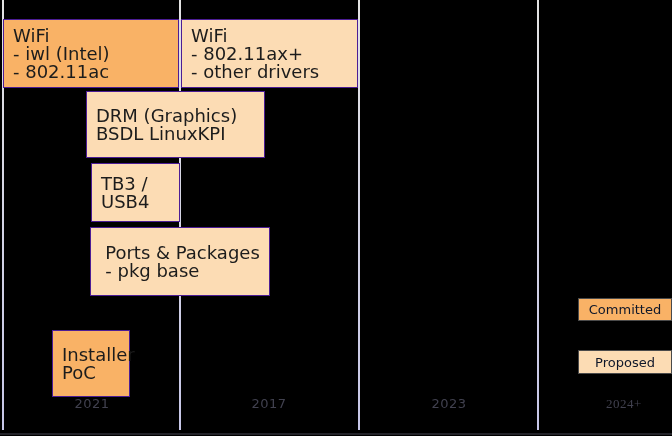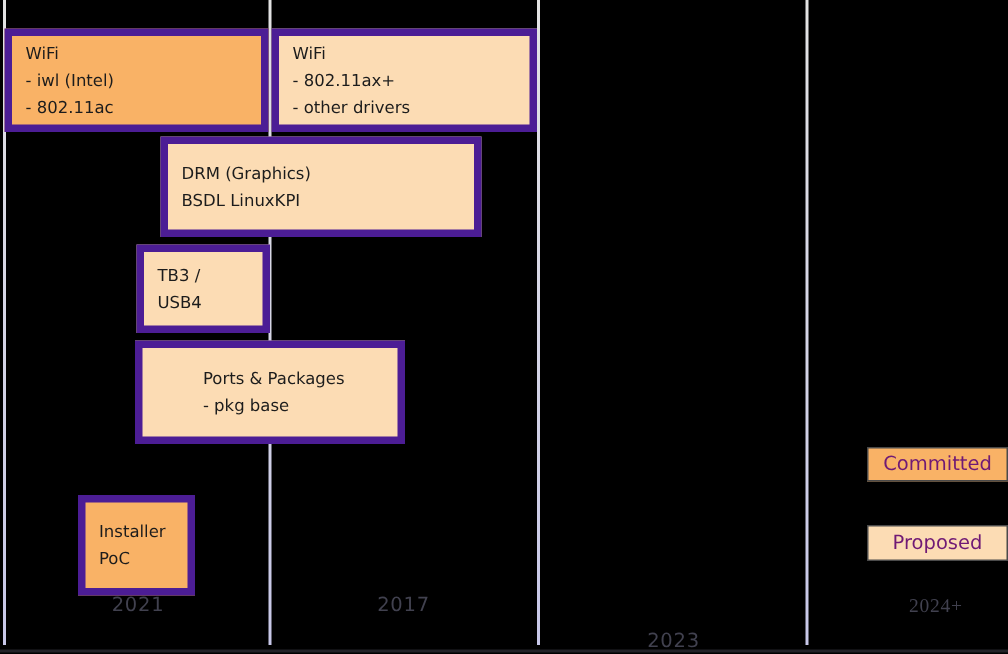--- a/index.html
+++ b/index.html
@@ -22,25 +22,25 @@
     position: absolute;
     left: 0;
     top: 433px;
     width: 672px;
     height: 2px;
     background: #232329;
   }
   .task {
     position: absolute;
     box-sizing: border-box;
-    border: 5px solid #4c1d95;
+    border: 1px solid #4c1d95;
     display: flex;
     align-items: center;
     color: #1c1c1c;
-    font-size: 11px;
+    font-size: 18px;
     line-height: 18px;
   }
   .task .lbl {
     white-space: pre-line;
     padding-left: 9px;
     padding-right: 4px;
   }
   .committed { background: #f9b266; }
   .proposed  { background: #fcdcb4; }
   .year-label {
@@ -51,21 +51,21 @@
     color: #41414f;
     letter-spacing: 0.5px;
   }
   .legend-box {
     position: absolute;
     box-sizing: border-box;
     border: 1px solid #4a4a4a;
     display: flex;
     align-items: center;
     justify-content: center;
-    color: #701a75;
+    color: #0f172a;
     font-size: 13px;
   }
 </style>
 </head>
 <body>
 
 <div class="canvas">
 
   <div class="vline" style="left:2px"></div>
   <div class="vline" style="left:179px"></div>
@@ -77,21 +77,21 @@
 - iwl (Intel)
 - 802.11ac</div>
   </div>
 
   <div class="task proposed" style="left:181px; top:19px;  width:177px; height:69px;">
     <div class="lbl">WiFi
 - 802.11ax+
 - other drivers</div>
   </div>
 
-  <div class="task proposed" style="left:107px;  top:91px;  width:214px; height:67px;align-items:center;">
+  <div class="task proposed" style="left:86px;  top:91px;  width:179px; height:67px;align-items:center;">
     <div class="lbl">DRM (Graphics)
 BSDL LinuxKPI</div>
   </div>
 
   <div class="task proposed" style="left:91px;  top:163px; width:89px;  height:59px;">
     <div class="lbl">TB3 /
 USB4</div>
   </div>
 
   <div class="task proposed" style="left:90px;  top:227px; width:180px; height:69px;justify-content:center;">
@@ -106,18 +106,18 @@
 
   <div class="legend-box committed" style="left:578px; top:298px; width:94px; height:23px;">
     <span>Committed</span>
   </div>
   <div class="legend-box proposed" style="left:578px; top:320px; width:94px; height:24px;margin-top:30px;">
     <span>Proposed</span>
   </div>
 
   <div class="year-label" style="left:92px;">2021</div>
   <div class="year-label" style="left:269px;">2017</div>
-  <div class="year-label" style="left:449px;margin-top:24px;">2023</div>
+  <div class="year-label" style="left:449px;">2023</div>
   <div class="year-label" style="left:624px;font-family:Liberation Serif, serif;">2024+</div>
 
   <div class="baseline"></div>
 
 </div>
 
 </body></html>

